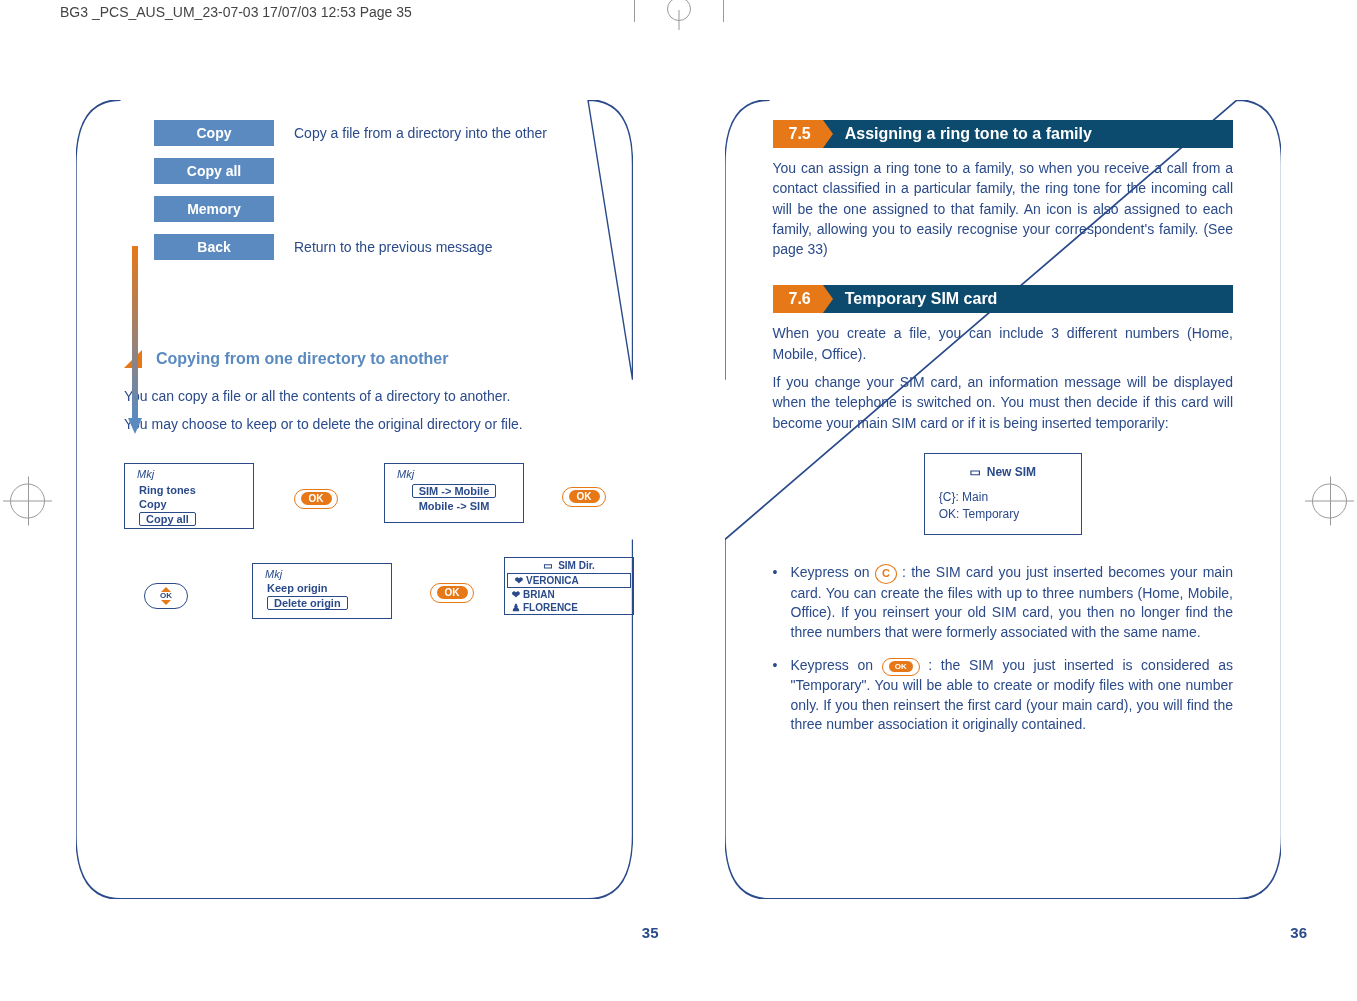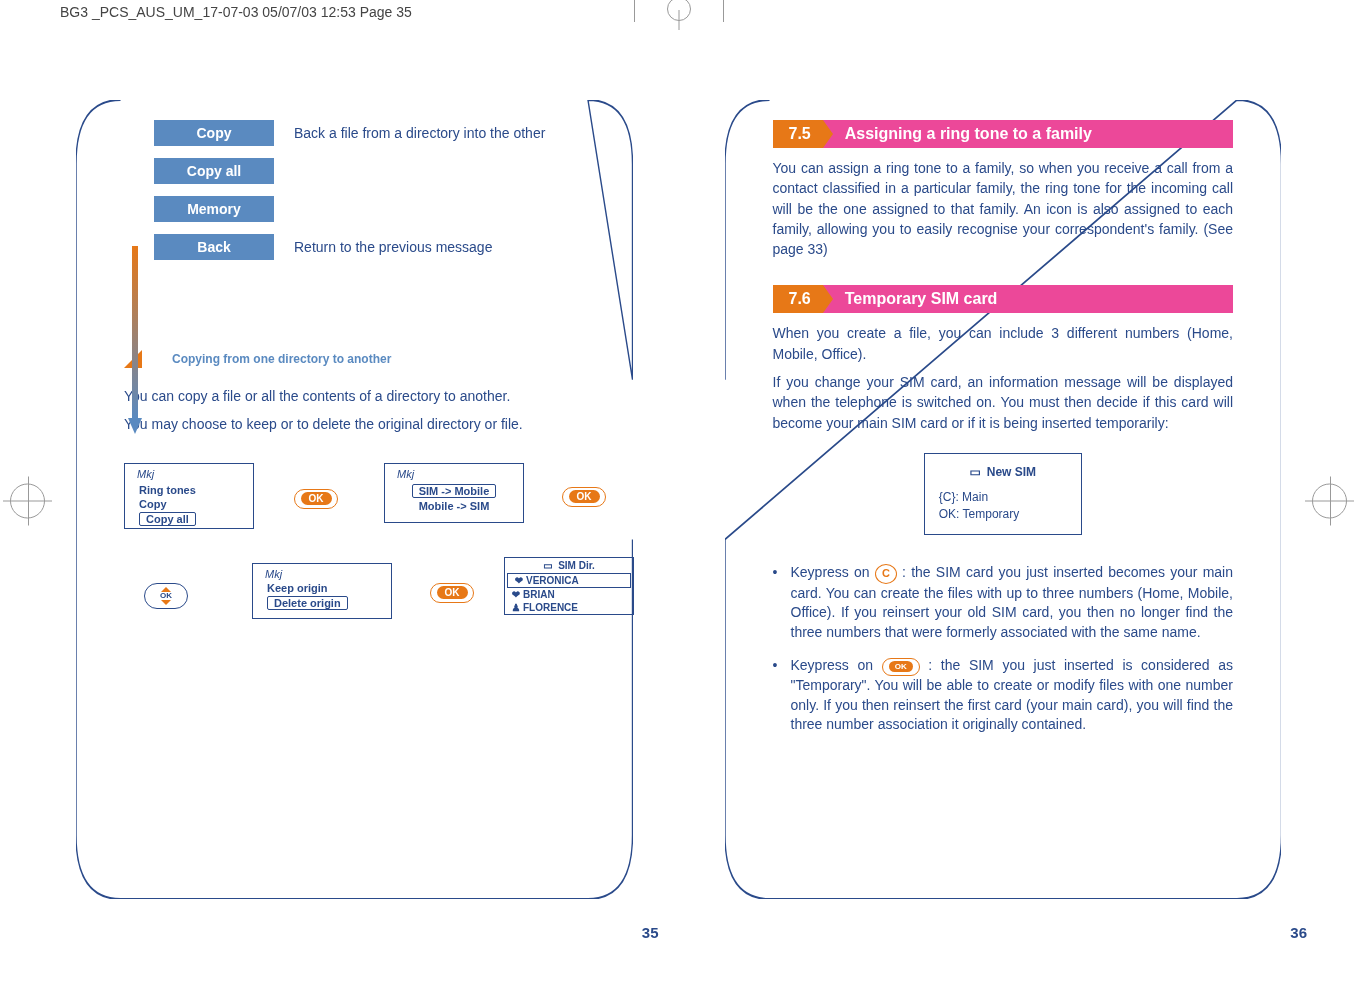--- a/index.html
+++ b/index.html
@@ -130,22 +130,21 @@
   }
   .section-head .tri {
     width: 0; height: 0;
     border-left: 18px solid transparent;
     border-bottom: 18px solid #e77817;
     margin-right: 14px;
   }
   .section-head .txt {
     color: #5a8ac0;
     font-weight: bold;
-    font-size: 12px;
-    margin-left: 16px;
+    font-size: 16px;
   }
   .body-text {
     font-size: 14px;
     line-height: 1.45;
     margin-bottom: 8px;
     text-align: justify;
   }
 
   .screens-area {
     position: relative;
@@ -261,21 +260,21 @@
     position: absolute;
     right: -10px;
     top: 0;
     width: 0; height: 0;
     border-top: 14px solid transparent;
     border-bottom: 14px solid transparent;
     border-left: 10px solid #e77817;
   }
   .sec-title {
     flex: 1;
-    background: #ec4899;
+    background: #0c4a6e;
     color: #fff;
     font-weight: bold;
     font-size: 16px;
     padding: 5px 2px 5px 22px;
   }
   .bullet-row {
     display: flex;
     font-size: 14px;
     line-height: 1.4;
     margin-bottom: 14px;
@@ -313,21 +312,21 @@
     padding: 10px 14px 12px 14px;
     font-size: 12px;
     line-height: 1.4;
   }
   .sim-popup .t1 { font-weight: bold; text-align: center; margin-bottom: 8px; }
   .sim-popup .t1 .ico { font-size: 12px; margin-right: 6px; }
 </style>
 </head>
 <body>
 
-<div class="header-strip">BG3 _PCS_AUS_UM_17-07-03  05/07/03  12:53  Page 35</div>
+<div class="header-strip">BG3 _PCS_AUS_UM_23-07-03  17/07/03  12:53  Page 35</div>
 <div class="crop-top">
     <div class="circ"></div>
   </div>
 <div class="crop-left"></div>
 <div class="crop-right"></div>
 
 <div class="spread">
 
   <div class="page">
     <div class="page-frame">
@@ -344,21 +343,21 @@
             <stop offset="100%" stop-color="#5a8ac0"></stop>
           </linearGradient>
         </defs>
         <rect x="4" y="0" width="6" height="172" fill="url(#ga)"></rect>
         <polygon points="0,172 14,172 7,188" fill="#5a8ac0"></polygon>
       </svg>
 
       <div style="padding-left:30px">
         <div class="defn-row">
           <div class="defn-label">Copy</div>
-          <div class="defn-text">Back a file from a directory into the other</div>
+          <div class="defn-text">Copy a file from a directory into the other</div>
         </div>
         <div class="defn-row">
           <div class="defn-label">Copy all</div>
         </div>
         <div class="defn-row">
           <div class="defn-label">Memory</div>
         </div>
         <div class="defn-row">
           <div class="defn-label">Back</div>
           <div class="defn-text">Return to the previous message</div>

